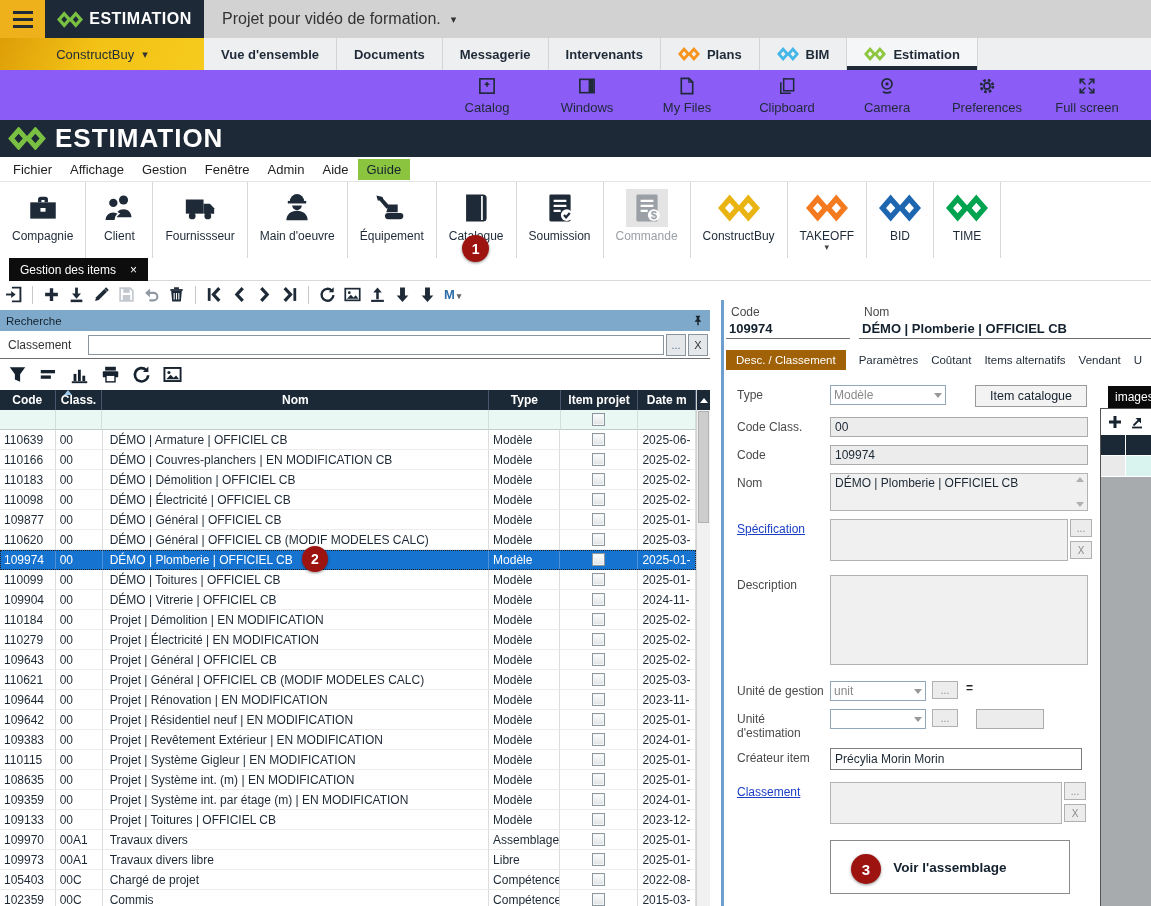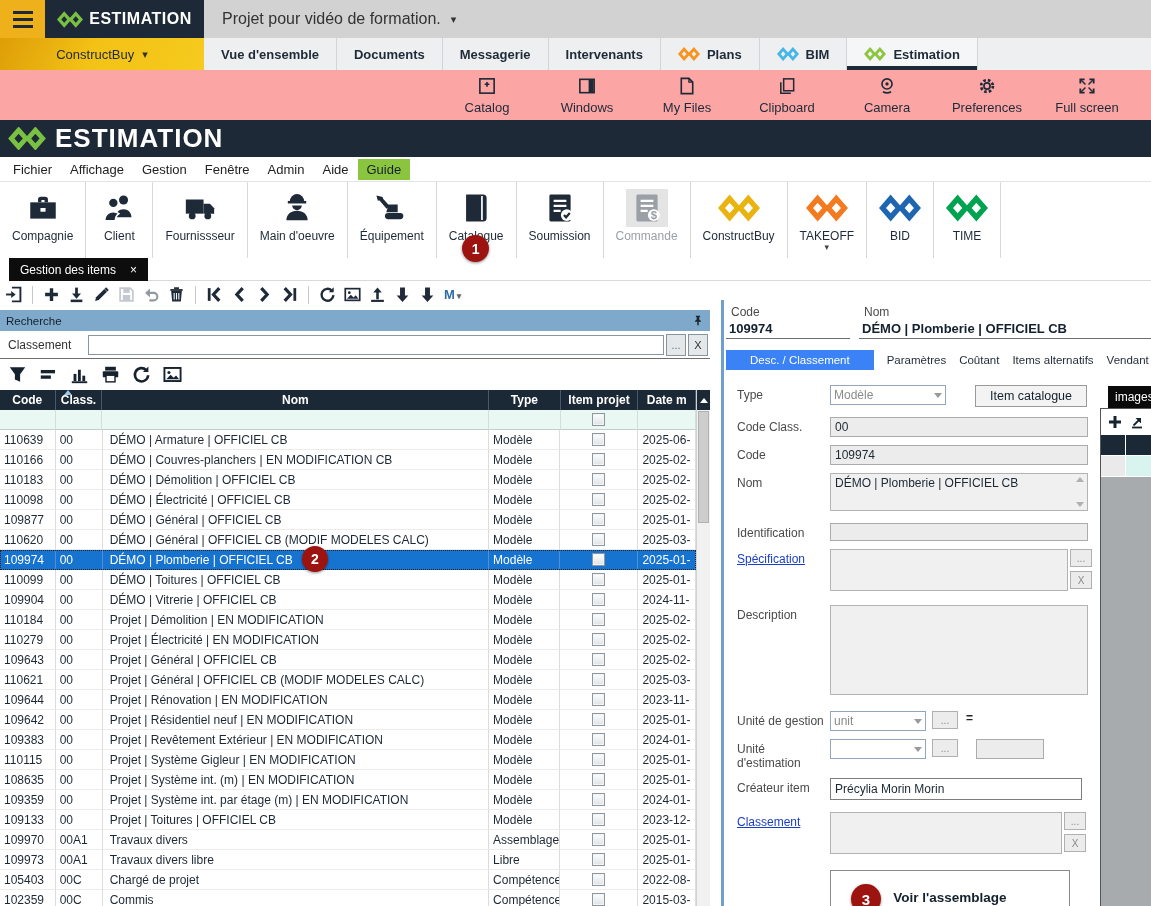--- a/index.html
+++ b/index.html
@@ -20,21 +20,21 @@
 
 
 .portalnav{position:absolute;left:0;top:38px;width:1151px;height:32px;background:#edeff0;display:flex}
 .cb-btn{width:204px;background:linear-gradient(115deg,#dd9d07 0%,#f3c216 45%,#f6ca1e 100%);display:flex;align-items:center;justify-content:center;gap:8px;color:#1e2a37;font-size:13px;cursor:pointer}
 .pt-tabs{display:flex}
 .pt-tab{display:flex;align-items:center;gap:7px;padding:0 17px;border-right:1px solid #d2d5d8;font-size:13px;font-weight:700;color:#1e2a37;cursor:pointer;white-space:nowrap}
 .pt-tab.active{background:#f5f6f7;box-shadow:inset 0 -4px 0 #1e2a37}
 .pt-dia{width:22px;height:14px}
 
 
-.utilitybar{position:absolute;left:0;top:70px;width:1151px;height:50px;background:#fca5a5;display:flex;justify-content:flex-end;padding-right:14px}
+.utilitybar{position:absolute;left:0;top:70px;width:1151px;height:50px;background:#8b5cf6;display:flex;justify-content:flex-end;padding-right:14px}
 .ub-item{width:100px;display:flex;flex-direction:column;align-items:center;justify-content:center;gap:4px;color:#1e2a37;cursor:pointer}
 .ub-ic{width:20px;height:20px;color:#1e2a37}
 .ub-label{font-size:13px}
 
 
 .brandheader{position:absolute;left:0;top:120px;width:1151px;height:37px;background:#1d2936;display:flex;align-items:center;padding-left:8px;gap:9px}
 .bh-dia{width:38px;height:23px;color:#7ac143}
 .bh-text{color:#fff;font-weight:800;font-size:26px;letter-spacing:1px}
 
 
@@ -105,21 +105,21 @@
 
 
 .rightwrap{position:absolute;left:721px;top:300px;width:430px;height:606px;background:#fff;border-left:3px solid #6f9fcf;overflow:hidden}
 .idrow{display:flex;padding:5px 0 0 2px}
 .idcol .flabel{font-size:12px;color:#4a4a4a;padding-left:5px}
 .idcol .fval{font-weight:bold;font-size:13px;color:#13202e;border-bottom:1px solid #6e6e6e;height:20px;display:flex;align-items:flex-end;padding:0 0 2px 3px;white-space:nowrap;overflow:hidden}
 .idcol.one{width:124px}
 .idcol.two{flex:1;margin-left:9px}
 .dtabs{display:flex;align-items:center;gap:13px;margin:10px 0 0 2px;height:22px;white-space:nowrap;overflow:hidden}
 .dtab{font-size:11.5px;color:#1e2a37;cursor:pointer;padding:4px 0}
-.dtab.active{background:#3b82f6;color:#fff;padding:4px 24px}
+.dtab.active{background:#a16207;color:#fff;padding:4px 10px}
 .dform{position:relative;margin-top:14px;font-size:12px}
 .frow{display:flex;align-items:flex-start;padding-left:13px;margin-bottom:8px}
 .frow .flab{width:93px;padding-top:3px;color:#4a4a4a;flex:0 0 auto}
 .frow .flab a{color:#1a3fc4;text-decoration:underline;cursor:pointer}
 .dsel{height:20px;border:1px solid #93a7ba;background:#fff;display:flex;align-items:center;padding:0 3px;position:relative;color:#222}
 .dsel .dcar{margin-left:auto;width:0;height:0;border-left:4px solid transparent;border-right:4px solid transparent;border-top:5px solid #9a9a9a}
 .dsel.dis{color:#8a8a8a}
 .rinput{height:20px;border:1px solid #ababab;background:#ececec;padding:0 4px;display:flex;align-items:center;white-space:nowrap;overflow:hidden}
 .winput{height:22px;border:1px solid #7d7d7d;background:#fff;padding:0 4px;display:flex;align-items:center}
 .tarea{border:1px solid #b3b3b3;background:#f0f0f0;position:relative;padding:2px 14px 2px 4px}
@@ -1010,24 +1010,20 @@
       <span class="flab">Code</span>
       <div class="rinput" style="width:258px">109974</div>
     </div>
     <div class="frow">
       <span class="flab">Nom</span>
       <div class="tarea" style="width:258px;height:38px"><span>DÉMO | Plomberie | OFFICIEL CB</span><span class="va">
             <span class="tri-u"></span>
             <span class="tri-d"></span>
           </span></div>
     </div>
-    <div class="frow" style="margin-top:12px">
-      <span class="flab">Identification</span>
-      <div class="rinput" style="width:258px;height:18px"></div>
-    </div>
     <div class="frow">
       <span class="flab"><a>Spécification</a></span>
       <div class="tarea" style="width:238px;height:42px"></div>
       <div class="btncol">
         <span class="gbtn">...</span>
         <span class="gbtn">X</span>
       </div>
     </div>
     <div class="frow" style="margin-top:14px">
       <span class="flab">Description</span>

